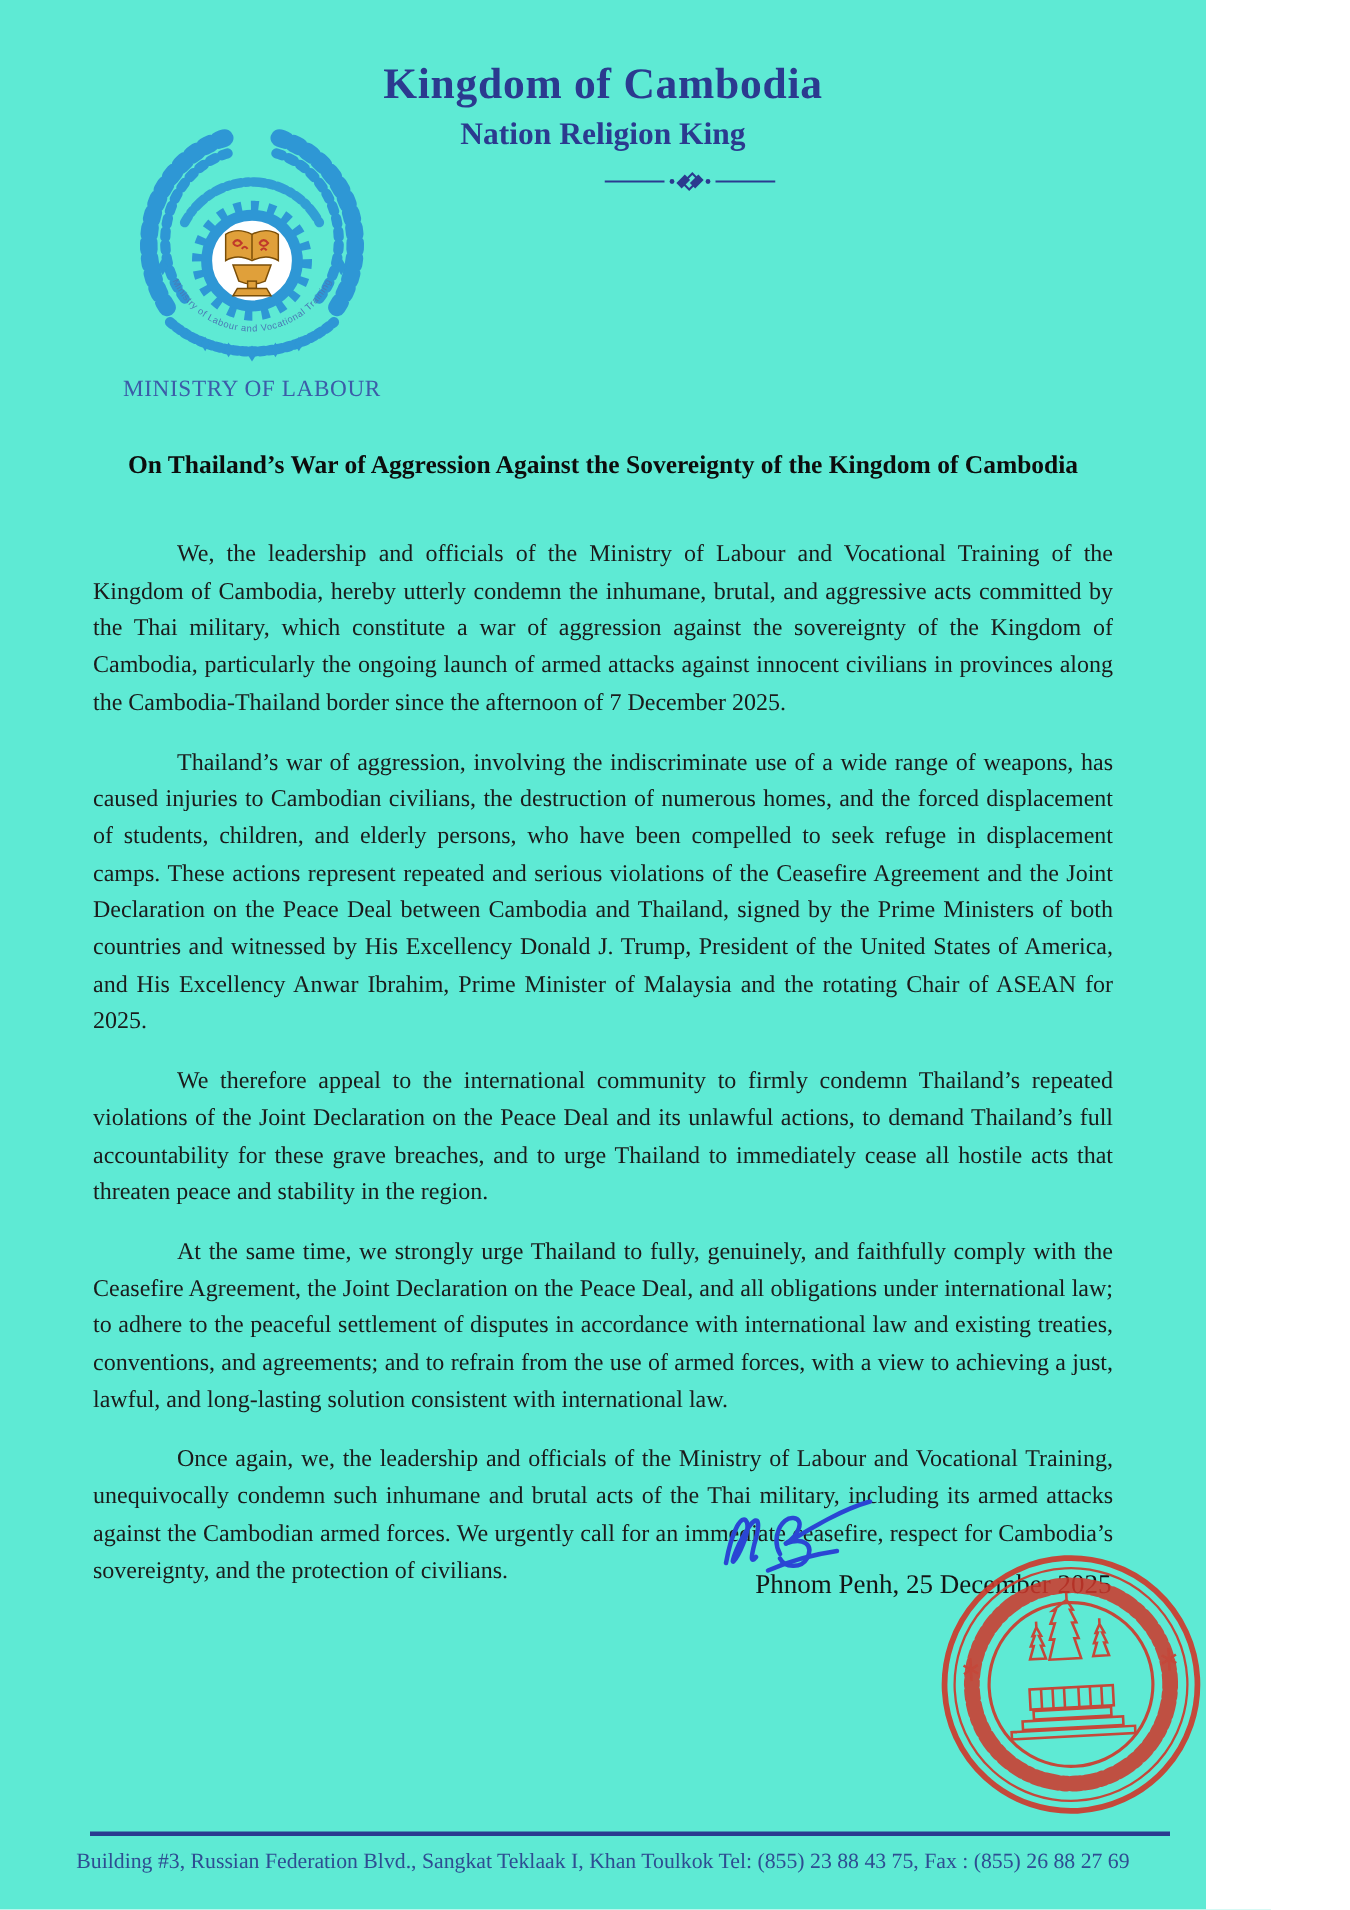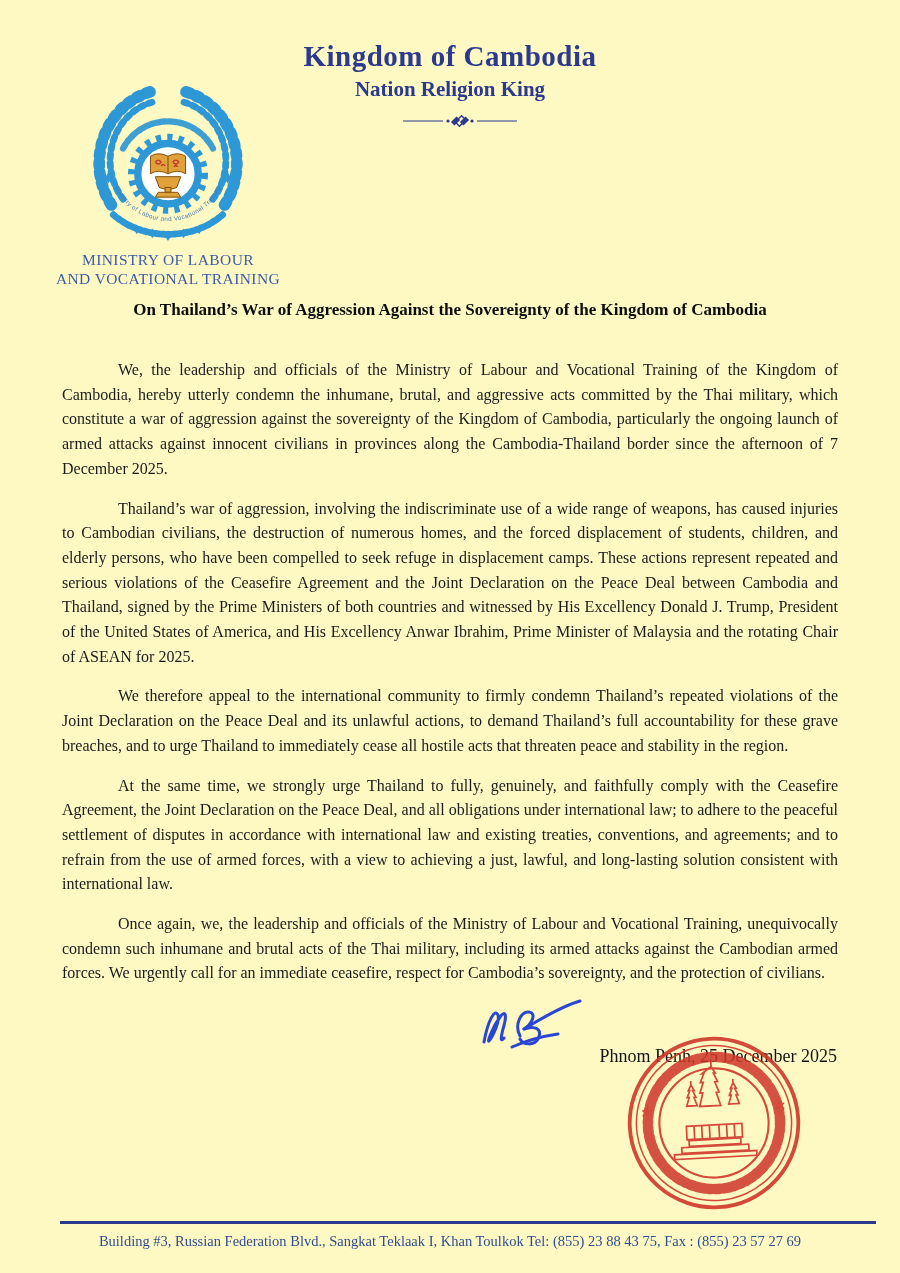--- a/index.html
+++ b/index.html
@@ -1,17 +1,17 @@
 <!DOCTYPE html>
 <html><head>
 <meta charset="utf-8">
 <style>
   html,body{margin:0;padding:0;background:#ffffff;}
   .page{
-    position:relative;width:900px;height:1273px;background:#fef9c3;
+    position:relative;width:804px;height:1273px;background:#5eead4;
     font-family:"Liberation Serif","DejaVu Serif",serif;color:#1b1b1b;overflow:hidden;
   }
   .kingdom-title{
     position:absolute;top:40px;left:0;right:0;text-align:center;
     font-size:29px;font-weight:bold;color:#2b3a8f;letter-spacing:.5px;
   }
   .national-motto{
     position:absolute;top:77px;left:0;right:0;text-align:center;
     font-size:21px;font-weight:bold;color:#2b3a8f;
   }
@@ -106,21 +106,20 @@
         <polygon points="74,148 77,153 74,158 71,153"></polygon>
         <polygon points="90,150 93.5,155.5 90,161 86.5,155.5"></polygon>
         <polygon points="106,148 109,153 106,158 103,153"></polygon>
         <polygon points="122,144 125,149 122,154 119,149"></polygon>
         <circle cx="44" cy="140" r="2.2"></circle>
         <circle cx="136" cy="140" r="2.2"></circle>
       </g>
     </svg>
     <div class="ministry-name">
       <div>MINISTRY OF LABOUR</div>
-      <div>AND VOCATIONAL TRAINING</div>
     </div>
   </div>
 
   <div class="statement-title">
     <div>On Thailand’s War of Aggression Against the Sovereignty of the Kingdom of Cambodia</div>
   </div>
 
   <div class="statement-body">
     <p>We, the leadership and officials of the Ministry of Labour and Vocational Training of the Kingdom of Cambodia, hereby utterly condemn the inhumane, brutal, and aggressive acts committed by the Thai military, which constitute a war of aggression against the sovereignty of the Kingdom of Cambodia, particularly the ongoing launch of armed attacks against innocent civilians in provinces along the Cambodia-Thailand border since the afternoon of 7 December 2025.</p>
     <p>Thailand’s war of aggression, involving the indiscriminate use of a wide range of weapons, has caused injuries to Cambodian civilians, the destruction of numerous homes, and the forced displacement of students, children, and elderly persons, who have been compelled to seek refuge in displacement camps. These actions represent repeated and serious violations of the Ceasefire Agreement and the Joint Declaration on the Peace Deal between Cambodia and Thailand, signed by the Prime Ministers of both countries and witnessed by His Excellency Donald J. Trump, President of the United States of America, and His Excellency Anwar Ibrahim, Prime Minister of Malaysia and the rotating Chair of ASEAN for 2025.</p>
@@ -163,15 +162,15 @@
         <path d="M95,30 v6 M95,36 l4,7 h-2 l4,9 h-3 l4,11 h-3 l4,14 h-22 l4,-14 h-3 l4,-11 h-3 l4,-9 h-2 Z"></path>
 
         <path d="M73,50 v4 M73,54 l3,6 h-1.5 l3,7 h-2 l3,9 h-11 l3,-9 h-2 l3,-7 h-1.5 Z"></path>
 
         <path d="M117,50 v4 M117,54 l3,6 h-1.5 l3,7 h-2 l3,9 h-11 l3,-9 h-2 l3,-7 h-1.5 Z"></path>
       </g>
     </g>
   </svg>
 
   <div class="footer-line"></div>
-  <div class="footer-text">Building #3, Russian Federation Blvd., Sangkat Teklaak I, Khan Toulkok  Tel: (855) 23 88 43 75, Fax : (855) 23 57 27 69</div>
+  <div class="footer-text">Building #3, Russian Federation Blvd., Sangkat Teklaak I, Khan Toulkok  Tel: (855) 23 88 43 75, Fax : (855) 26 88 27 69</div>
 
 </div>
 
 </body></html>

